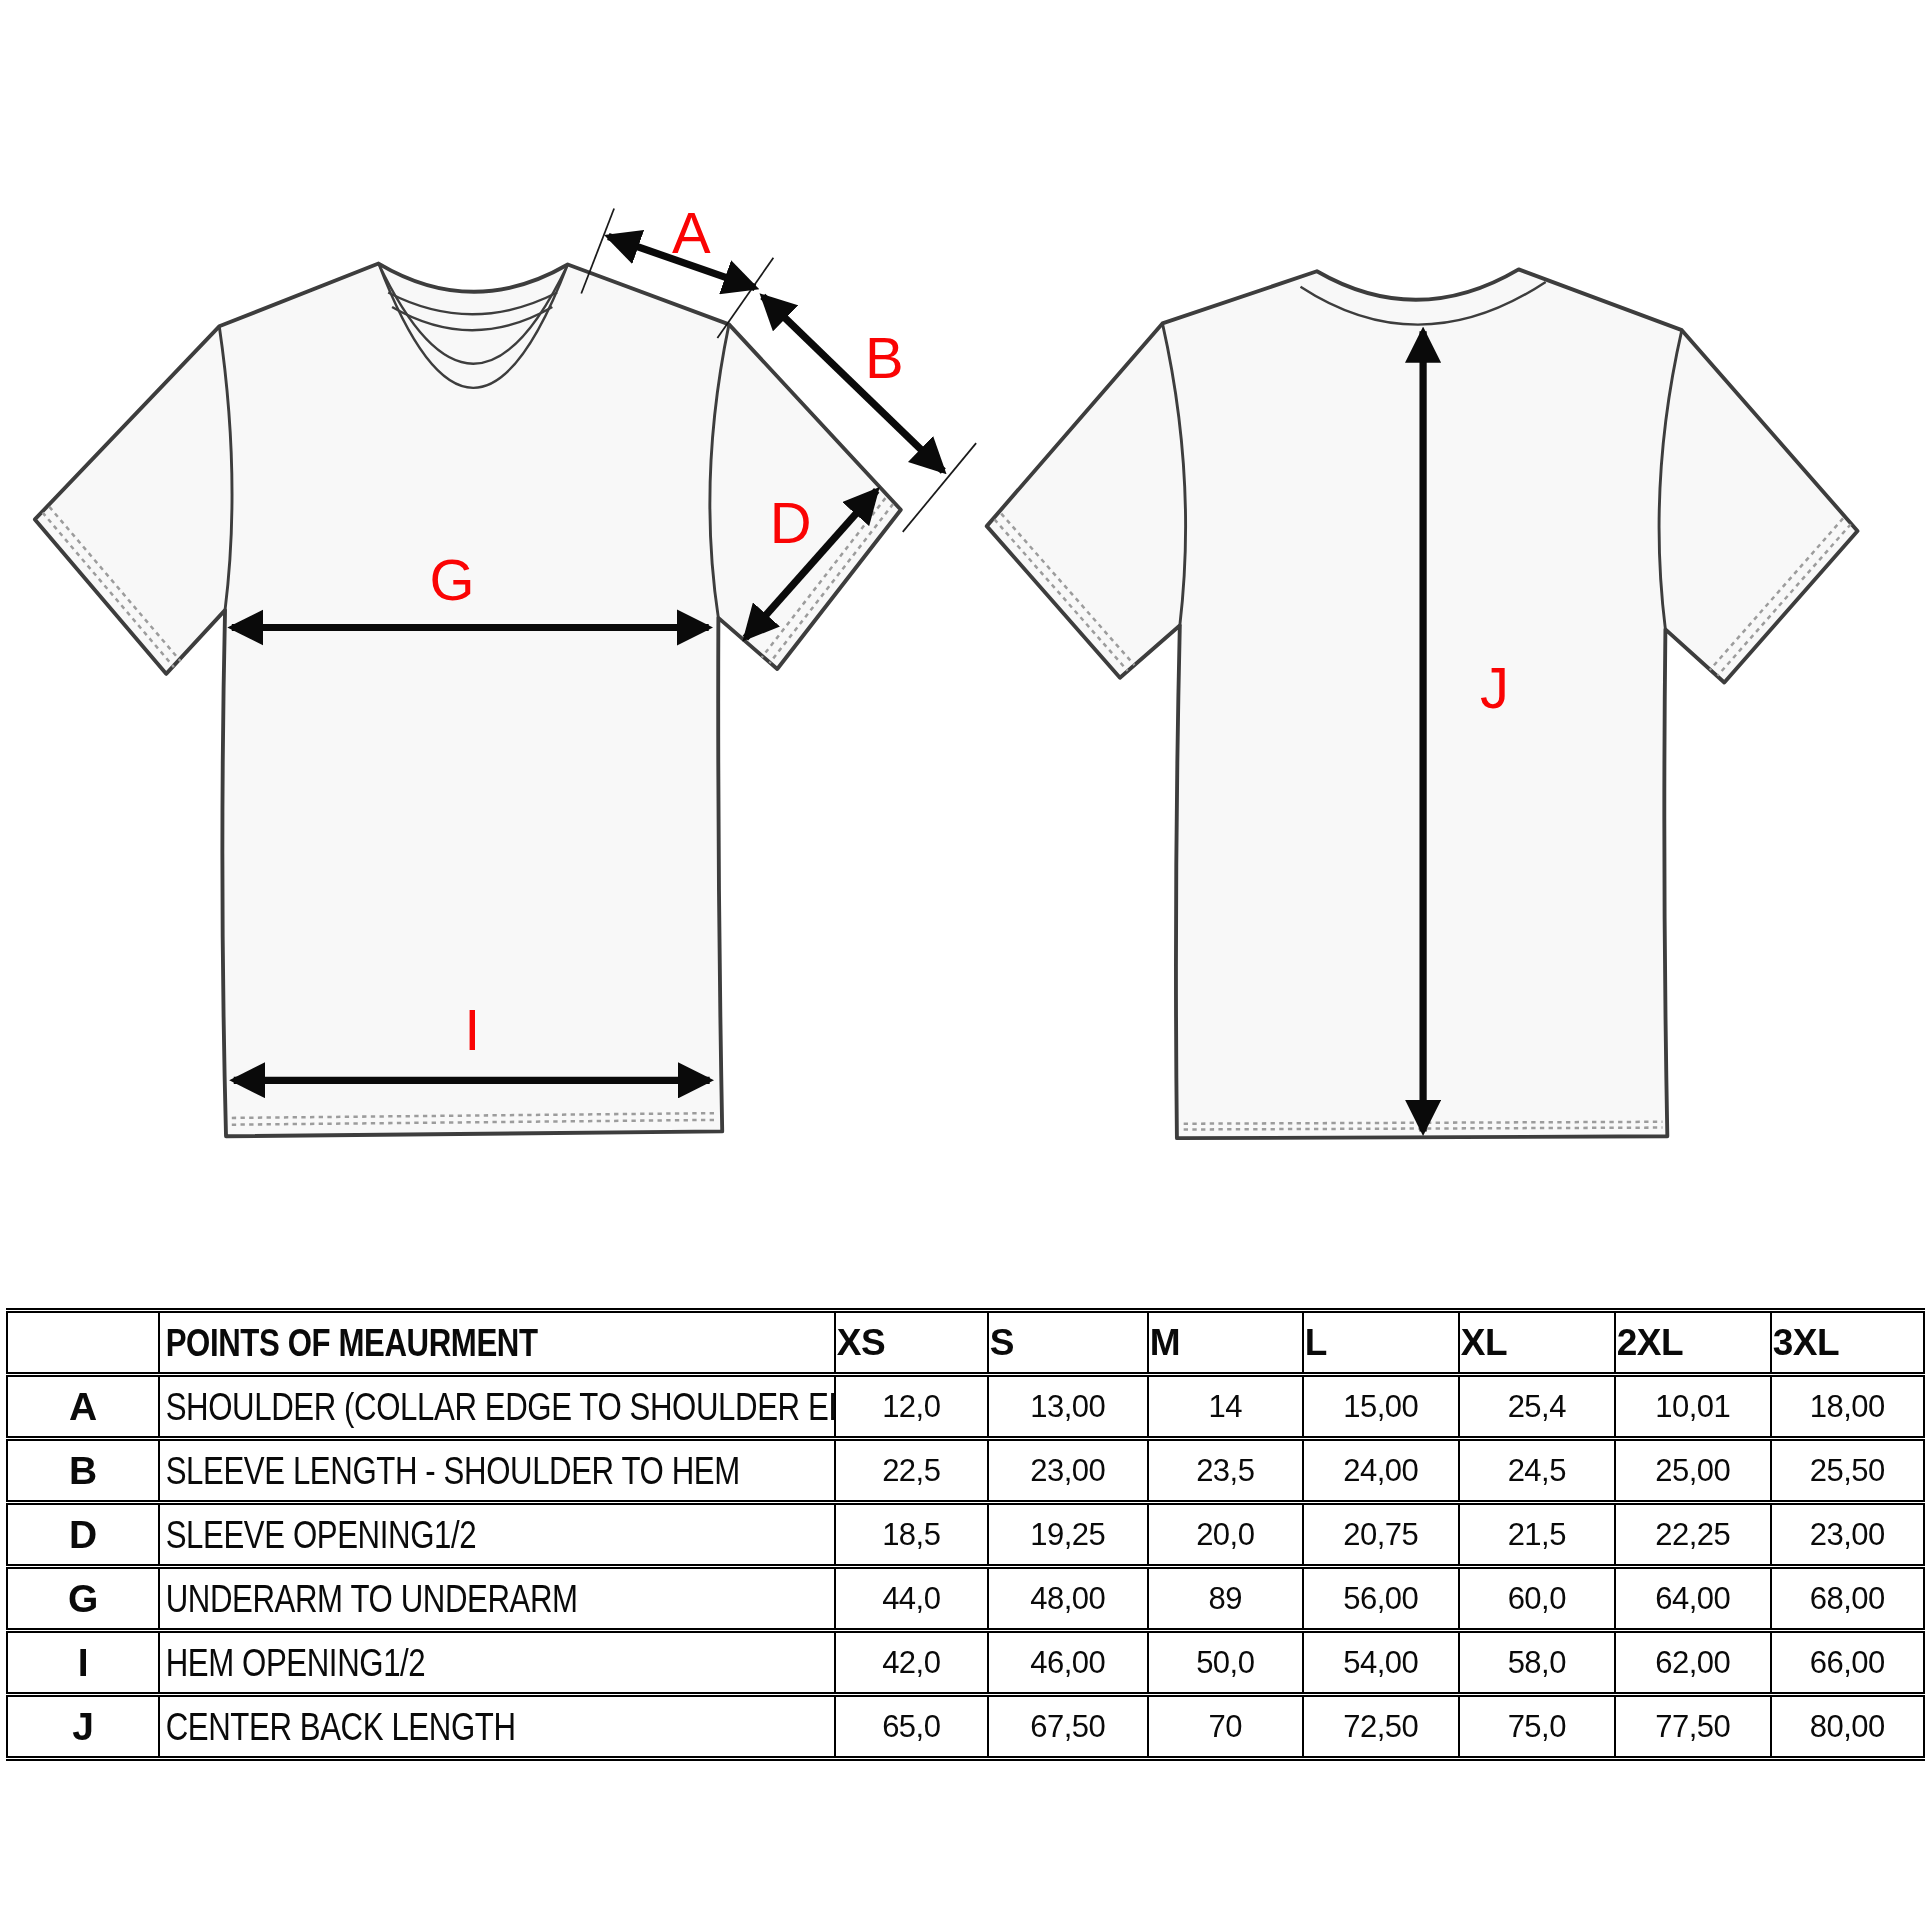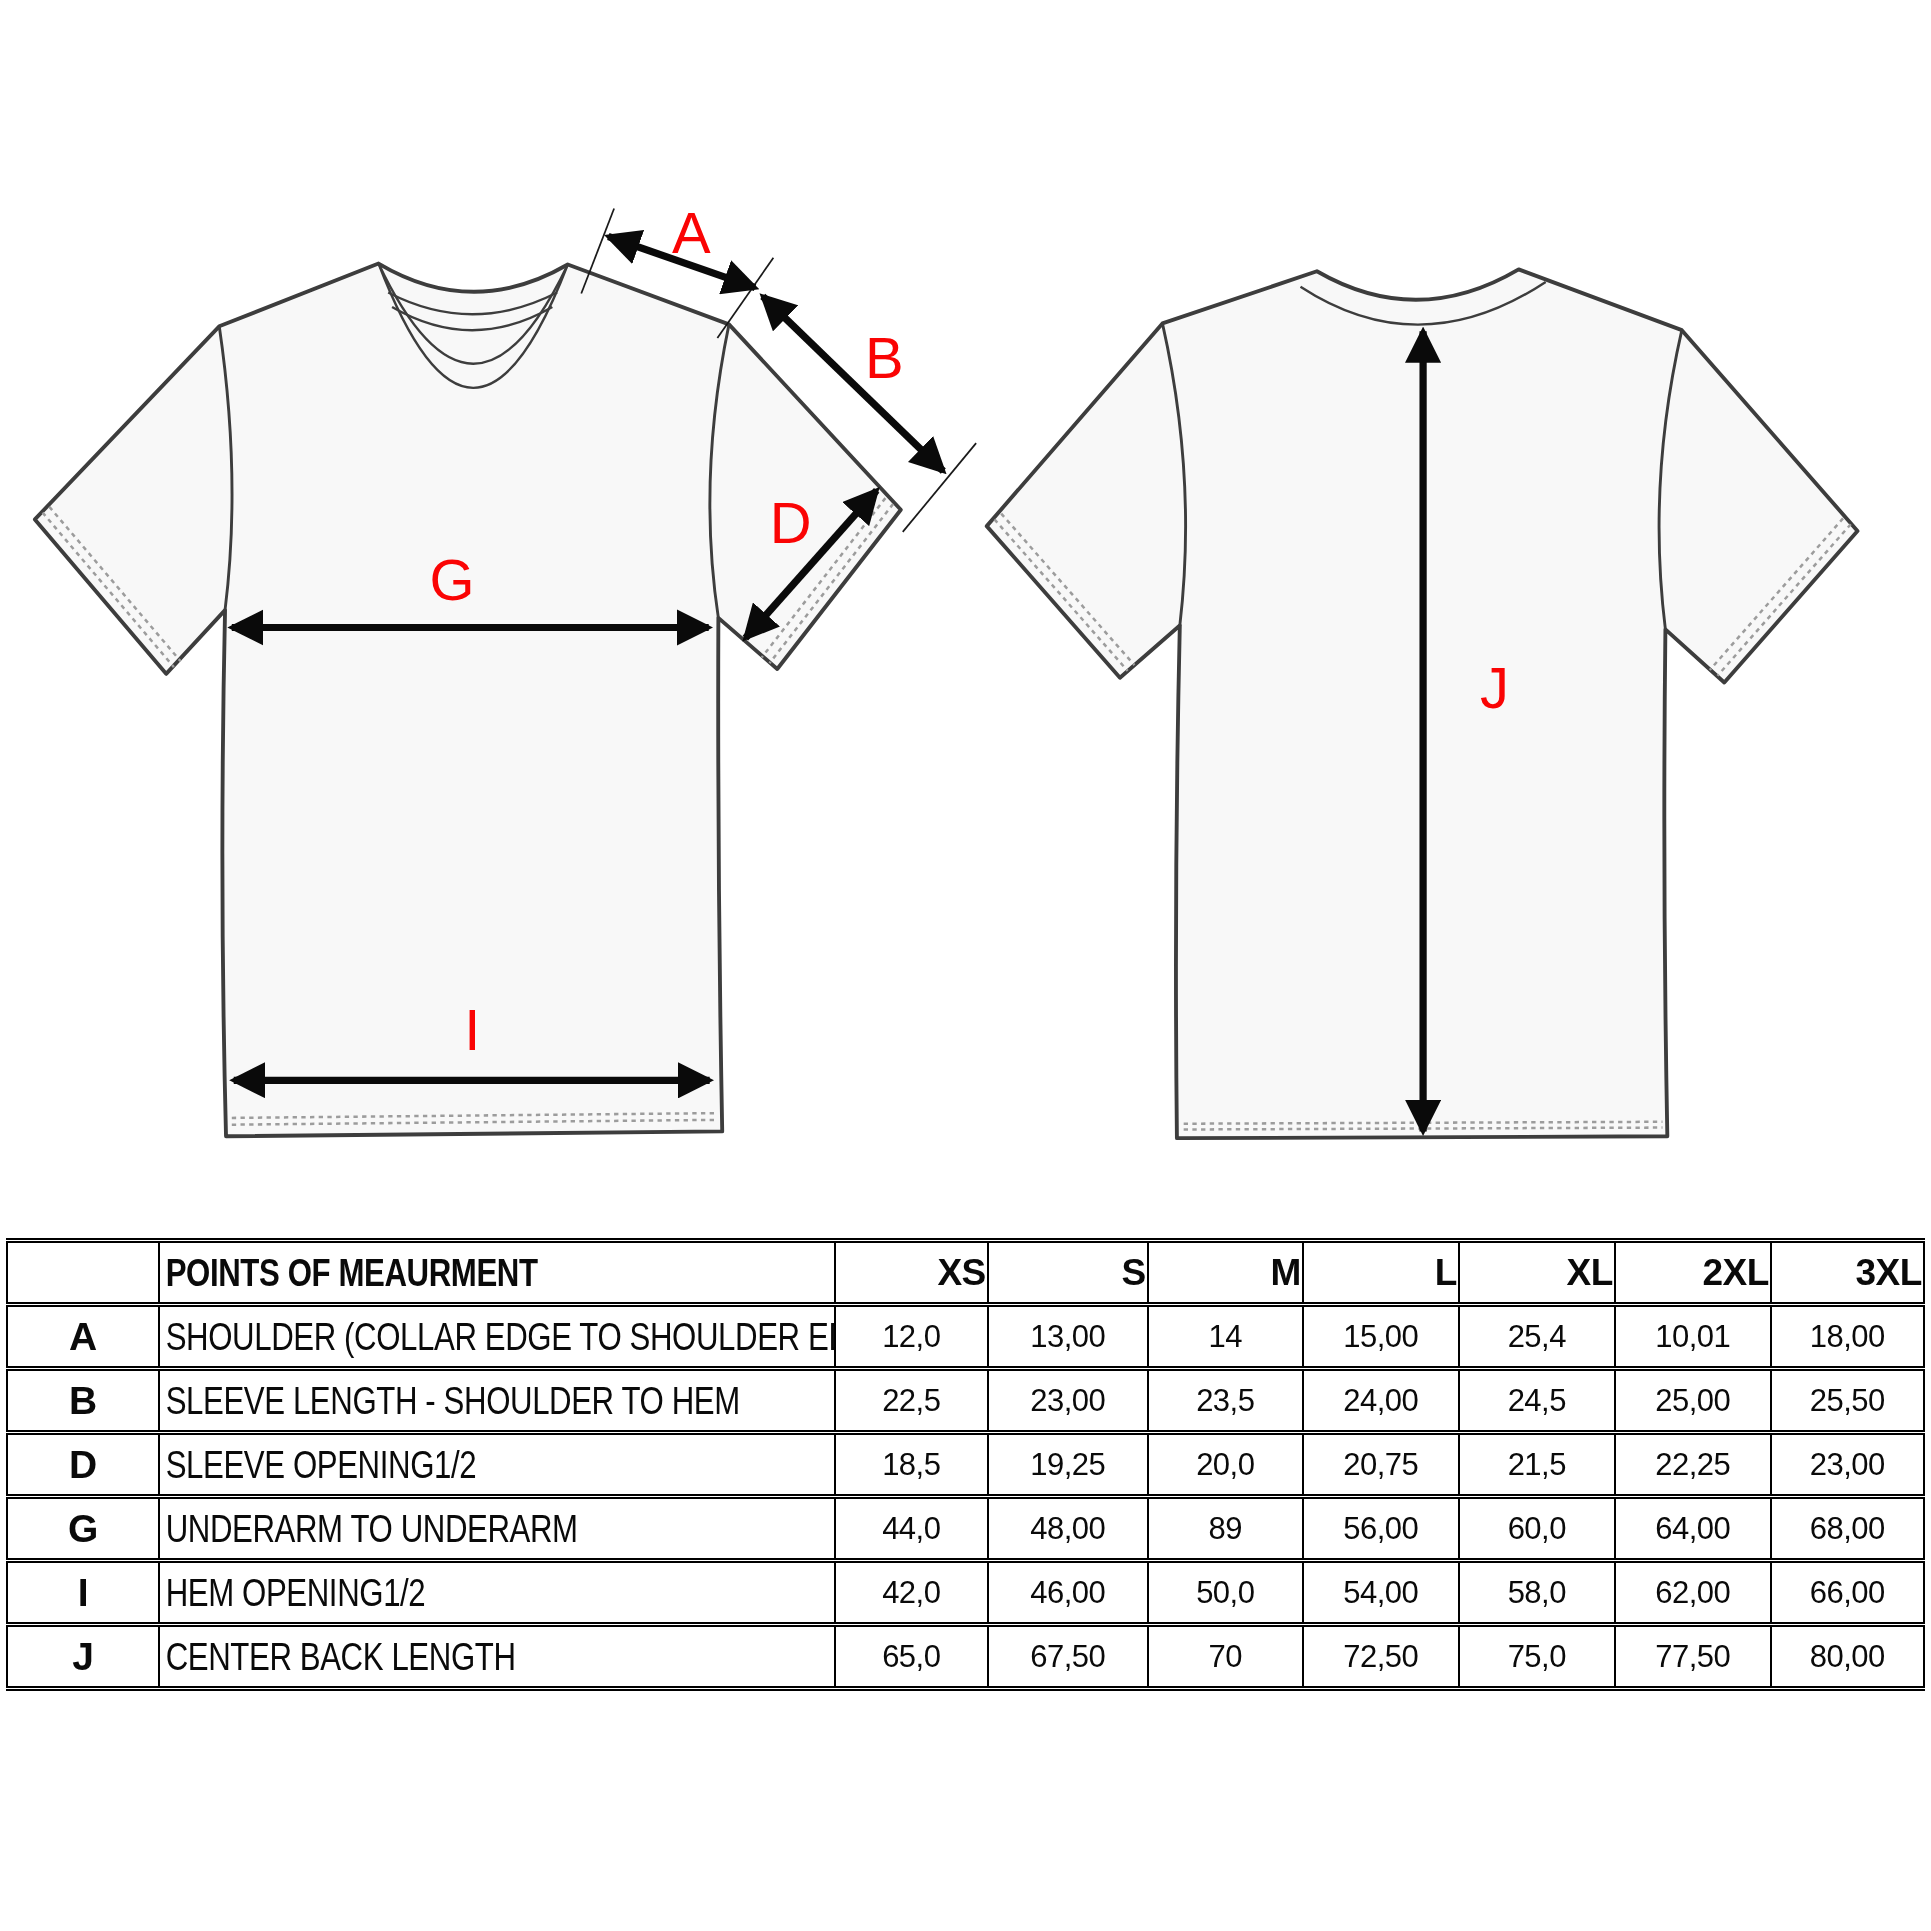--- a/index.html
+++ b/index.html
@@ -5,27 +5,27 @@
   html,body{margin:0;padding:0;background:#ffffff;}
   body{width:1931px;height:1931px;position:relative;font-family:"Liberation Sans",sans-serif;}
   #diagram{position:absolute;left:0;top:0;}
   .shirt{fill:#F8F8F8;stroke:#3D3D3D;stroke-width:4;stroke-linejoin:round;}
   .seam{fill:none;stroke:#3D3D3D;stroke-width:3;}
   .thin{fill:none;stroke:#3D3D3D;stroke-width:2.5;}
   .stitch{fill:none;stroke:#9C9C9C;stroke-width:2.6;stroke-dasharray:4.5 4.5;}
   .arrow{stroke:#0A0A0A;stroke-width:7.5;fill:none;}
   .ext{stroke:#1A1A1A;stroke-width:1.8;fill:none;}
   .lbl{font-family:"Liberation Sans",sans-serif;font-size:60px;text-anchor:middle;}
-  #size-table{position:absolute;left:5.8px;top:1238px;width:1918px;border-collapse:collapse;table-layout:fixed;
+  #size-table{position:absolute;left:5.8px;top:1308px;width:1918px;border-collapse:collapse;table-layout:fixed;
     letter-spacing:-0.5px;}
   #size-table th,#size-table td{border-left:2.9px solid #000;border-right:2.9px solid #000;
     border-top:5.8px double #000;border-bottom:5.8px double #000;overflow:hidden;vertical-align:middle;background:#fff;color:#0a0a0a;}
   #size-table thead tr{height:64px;}
   #size-table tbody tr{height:64px;}
-  th.size-col{font-size:37px;font-weight:bold;text-align:right;}
+  th.size-col{font-size:37px;font-weight:bold;text-align:left;}
   th.name-col{font-size:39px;font-weight:bold;text-align:left;}
   td.letter-cell{color:#FA0404;font-size:39px;font-weight:bold;text-align:center;}
   td.name-cell{font-size:39px;text-align:left;}
   td.val-cell{font-size:31px;text-align:center;}
   .cond{display:inline-block;transform:scaleX(.80);transform-origin:0 50%;white-space:nowrap;padding-left:5.8px;}
 </style>
 </head>
 <body>
 
 <svg id="diagram" width="1931" height="1255" viewBox="0 0 2000 1300" xmlns="http://www.w3.org/2000/svg">

